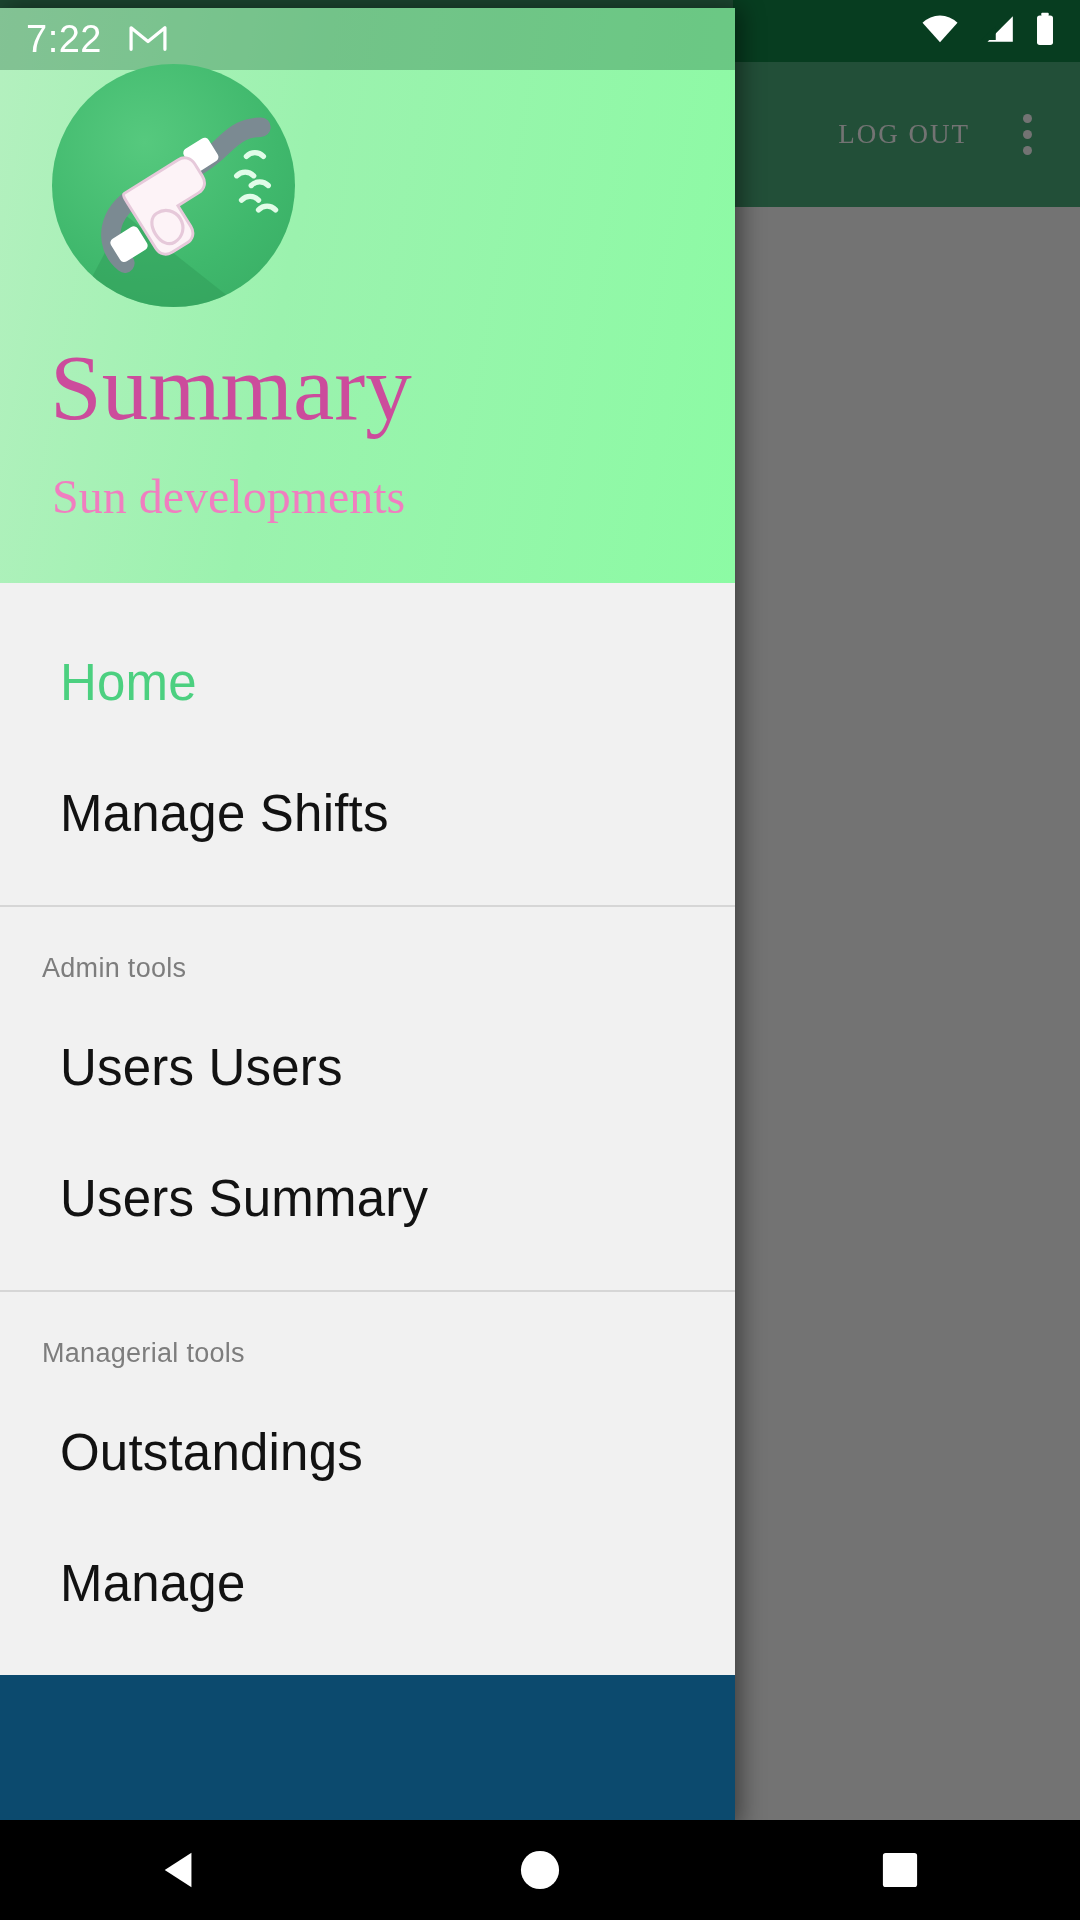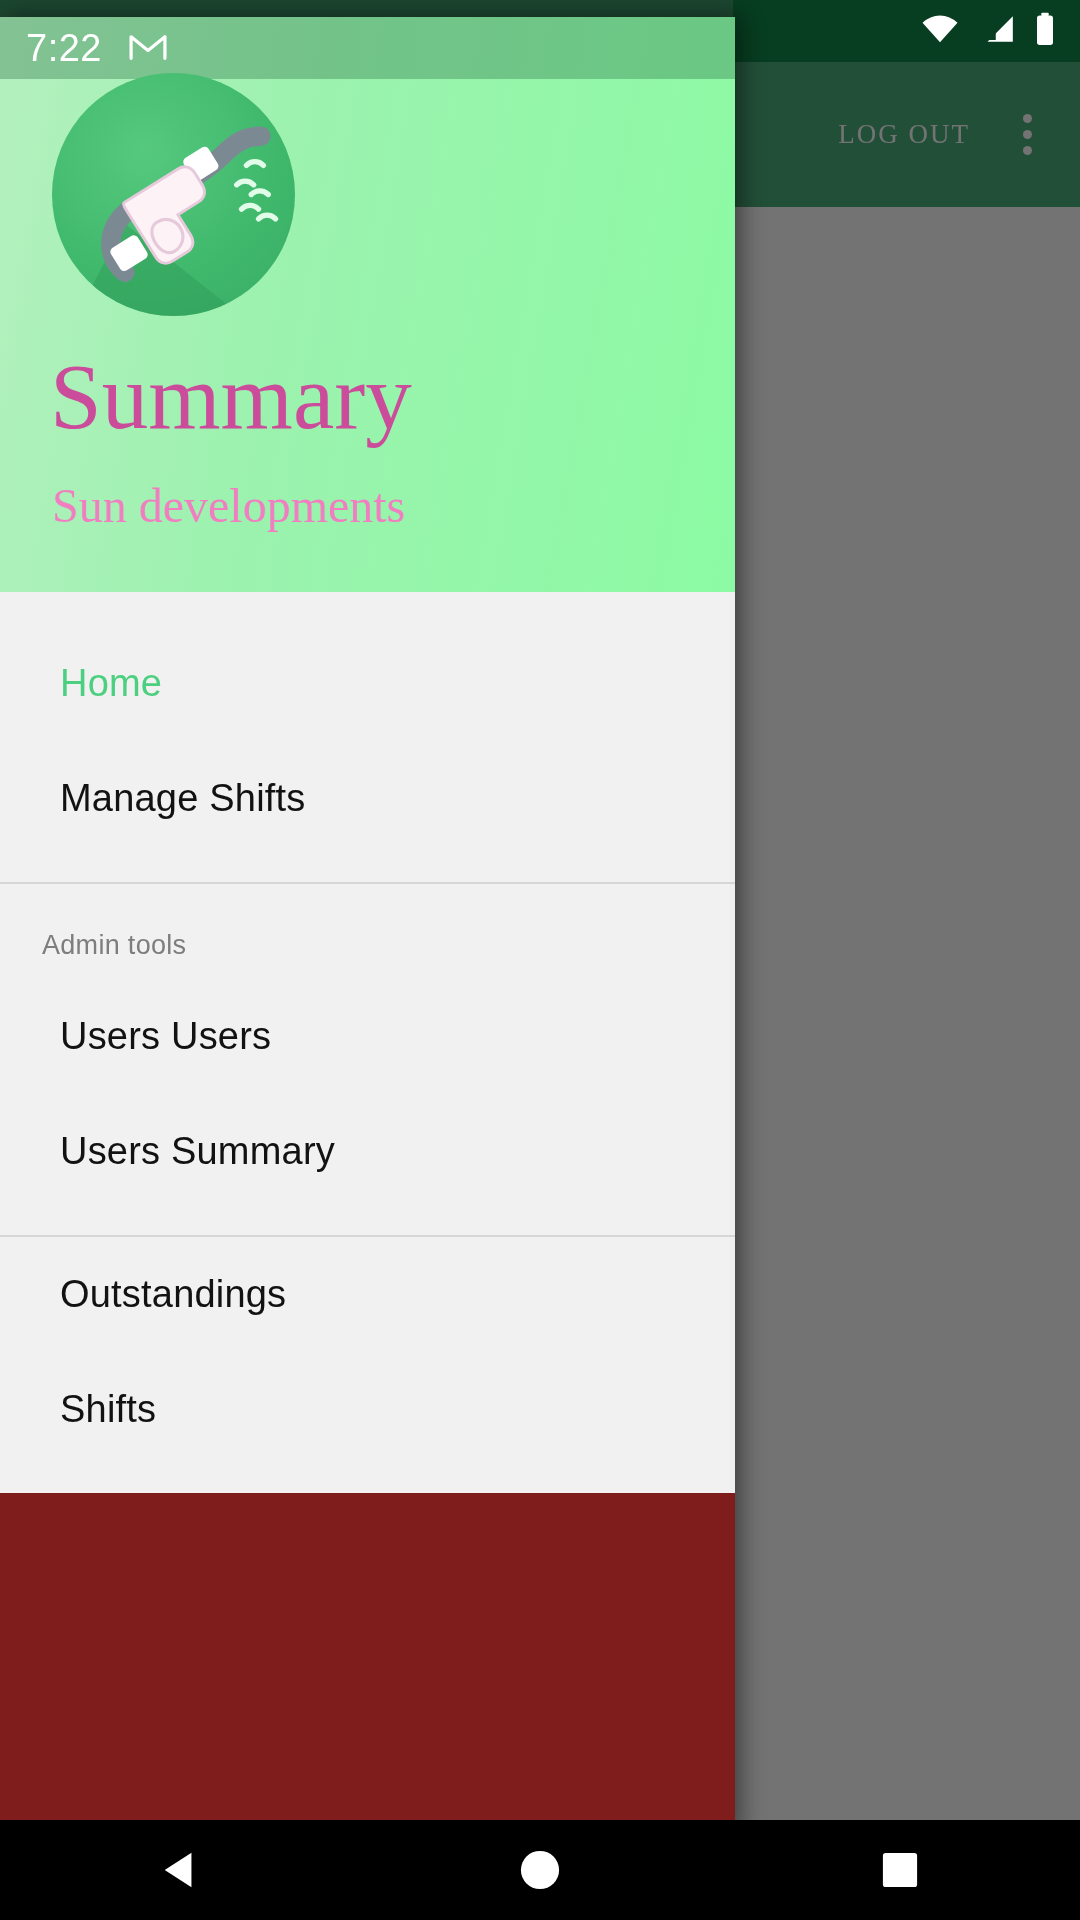--- a/index.html
+++ b/index.html
@@ -50,22 +50,22 @@
   }
   
   #status-right{
     position:absolute;right:0;top:0;width:347px;height:62px;
     background:#073d20;display:flex;align-items:center;justify-content:flex-end;
     padding-right:24px;box-sizing:border-box;gap:18px;
   }
   .sb-ico{display:block;}
   
   #drawer{
-    position:absolute;left:0;top:17px;width:735px;height:1820px;
-    background:#7f1d1d;overflow:hidden;
+    position:absolute;left:0;top:8px;width:735px;height:1820px;
+    background:#0c4a6e;overflow:hidden;
     box-shadow:6px 0 22px rgba(0,0,0,0.45);
   }
   #drawer-header{
     position:relative;width:735px;height:575px;
     background:linear-gradient(100deg,#b4f0bf 0%,#9bf2ae 40%,#8cfba4 100%);
   }
   #drawer-statusbar{
     position:absolute;left:0;top:0;width:735px;height:62px;
     background:rgba(40,110,70,0.35);
     display:flex;align-items:center;padding-left:26px;box-sizing:border-box;gap:26px;
@@ -89,21 +89,21 @@
     font-family:"Liberation Serif",serif;
     font-size:48px;color:#f07ec0;line-height:1;
   }
   #drawer-menu{width:735px;background:#f1f1f1;}
   .menu-group{padding:0;}
   .group-title{
     font-size:27px;color:#7d7d7d;padding:46px 0 18px 42px;
     font-weight:400;letter-spacing:0.3px;
   }
   .menu-item{
-    display:block;font-size:38px;color:#121212;
+    display:block;font-size:51px;color:#121212;
     padding:36px 0 36px 60px;cursor:pointer;letter-spacing:0.2px;
   }
   .menu-item.selected{color:#4cd080;}
   .divider{height:2px;background:#d6d6d6;width:735px;}
   
   #navbar{
     position:absolute;left:0;bottom:0;width:1080px;height:100px;
     background:#000000;display:flex;align-items:center;justify-content:space-around;
   }
   .navbtn{width:120px;height:100px;display:flex;align-items:center;justify-content:center;cursor:pointer;}
@@ -205,22 +205,23 @@
       </div>
       <div class="divider"></div>
       <div class="menu-group">
         <div class="group-title">Admin tools</div>
         <div class="menu-item">Users Users</div>
         <div class="menu-item">Users Summary</div>
         <div style="height: 26px;"></div>
       </div>
       <div class="divider"></div>
       <div class="menu-group">
+        <div class="group-title">Managerial tools</div>
         <div class="menu-item">Outstandings</div>
-        <div class="menu-item">Shifts</div>
+        <div class="menu-item">Manage</div>
         <div style="height: 26px;"></div>
       </div>
     </nav>
 </div>
 
 <div id="navbar">
   <div class="navbtn">
     <svg width="40" height="42" viewBox="0 0 20 22">
         <path d="M16 2 L16 20 L2 11 Z" fill="#ffffff"></path>
       </svg>

